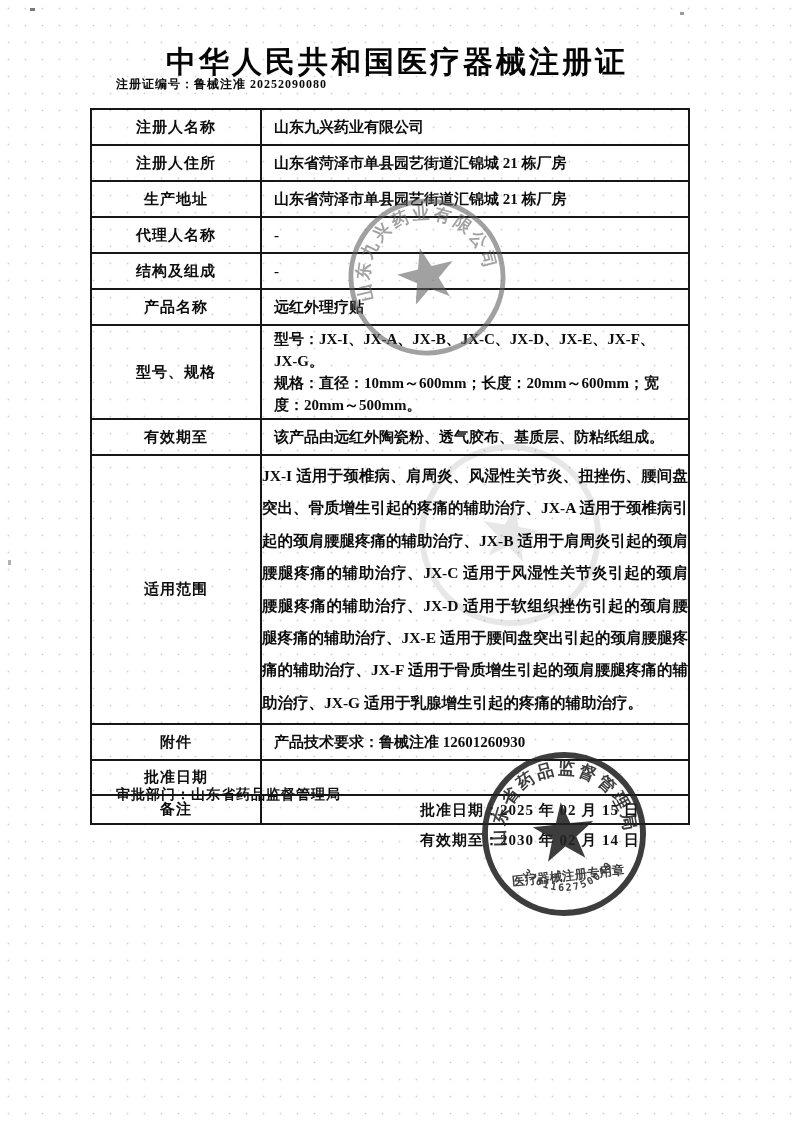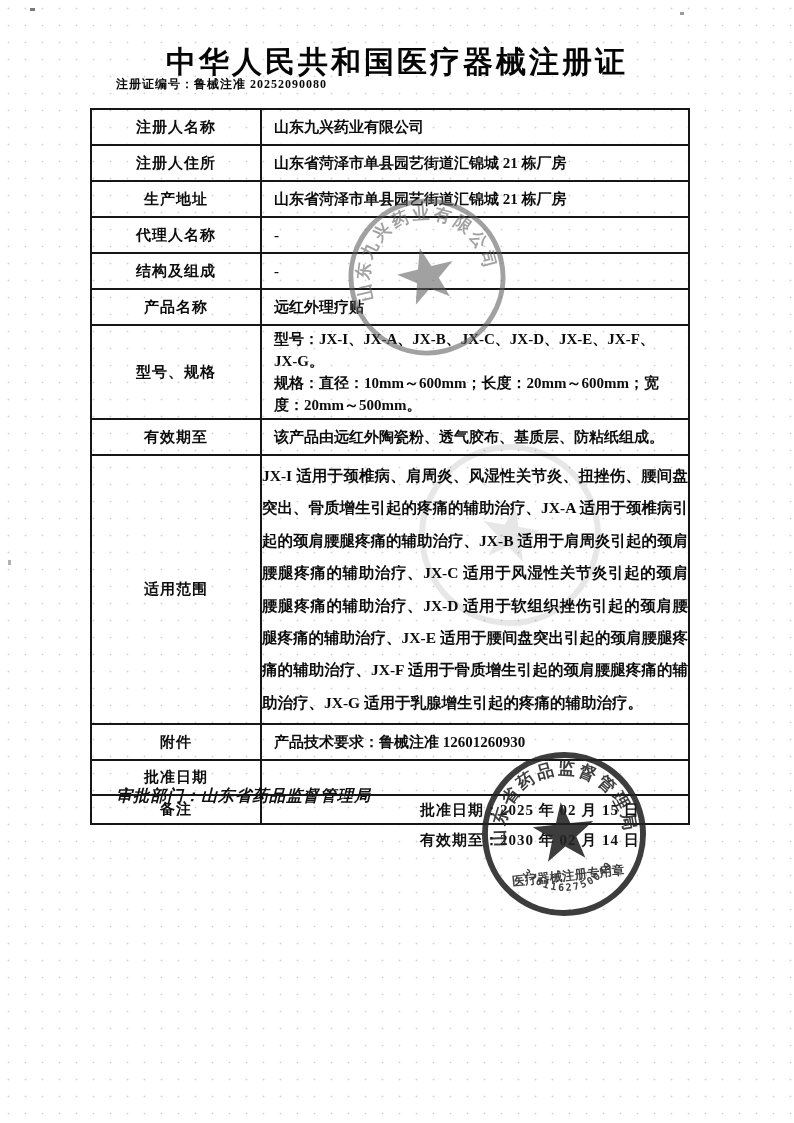--- a/index.html
+++ b/index.html
@@ -45,21 +45,21 @@
     white-space:pre-line;
     line-height:30px;
   }
   tr.r-std{height:35px;}
   tr.r-short{height:29px;}
   tr.r-model{height:68px;}
   tr.r-model td{line-height:22px;}
   tr.r-scope{height:260px;}
   tr.r-scope td{line-height:32.4px;font-size:15.5px;text-align:justify;padding:4px 0;}
   .footer{position:absolute;left:0;top:782px;width:794px;font-weight:700;}
-  .approval{position:absolute;left:116px;top:4px;font-size:16px;letter-spacing:1px;font-style:italic;}
+  .approval{position:absolute;left:116px;top:4px;font-size:14px;letter-spacing:1px;}
   .dates{position:absolute;left:420px;top:13px;font-size:15px;}
   .date-line{height:30px;line-height:30px;letter-spacing:1px;}
   .stamp{position:absolute;pointer-events:none;}
   .stamp-company{left:345px;top:195px;opacity:.58;transform:rotate(-14deg);}
   .stamp-authority{left:478px;top:748px;opacity:.88;transform:rotate(-6deg);}
   .stamp-ghost{left:415px;top:440px;opacity:.09;transform:rotate(10deg);}
   .speck{position:absolute;background:#222;}
 </style>
 </head>
 <body>

